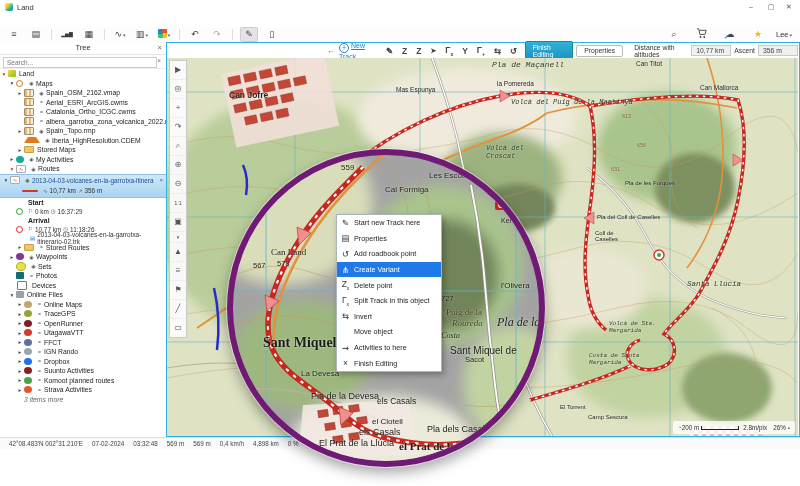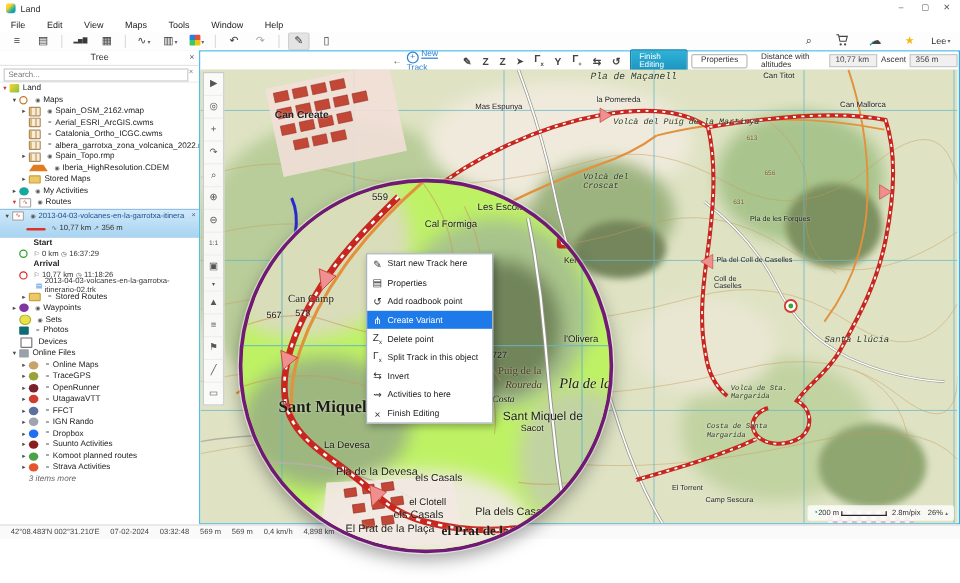--- a/index.html
+++ b/index.html
@@ -86,22 +86,22 @@
   .vtools{position:absolute;left:2px;top:2px;width:16px;background:rgba(251,251,251,.95);border:1px solid #c9c9c9;z-index:6;}
   .vbtn{height:18px;text-align:center;font-size:8px;color:#555;line-height:18px;border-bottom:1px solid #eee;}
   .scaleov{position:absolute;right:3px;bottom:2px;height:13px;background:rgba(255,255,255,.78);border-radius:2px;display:flex;align-items:center;font-size:6.3px;color:#333;padding:0 5px;z-index:6;}
   .scalebar{width:36px;border-bottom:1.5px solid #222;border-left:1.5px solid #222;border-right:1.5px solid #222;height:3px;margin:0 4px 0 2px;}
   .checker{position:absolute;right:36px;bottom:0px;width:72px;height:10px;opacity:.6;
     background:repeating-conic-gradient(#e8a0b4 0 25%,#fff 0 50%) 0 0/8px 8px;z-index:5;}
   
   .statusbar{position:absolute;left:0;top:437px;width:800px;height:11px;background:#fafafa;border-top:1px solid #ddd;display:flex;align-items:center;font-size:6.3px;color:#444;z-index:5;}
   .statusbar span{margin-left:9px;white-space:nowrap;}
   
-  .mag{position:absolute;left:199px;top:149px;width:306px;height:306px;border:3px solid #701a75;border-radius:50%;
-    box-shadow:0 0 0 1px rgba(255,255,255,.5),0 6px 14px rgba(0,0,0,.35);z-index:40;overflow:hidden;background:#bef264;}
+  .mag{position:absolute;left:227px;top:149px;width:306px;height:306px;border:6px solid #701a75;border-radius:50%;
+    box-shadow:0 0 0 1px rgba(255,255,255,.5),0 6px 14px rgba(0,0,0,.35);z-index:40;overflow:hidden;background:#a3a3a3;}
   .maglbl{position:absolute;white-space:nowrap;color:#1c1c14;text-shadow:0 0 2px rgba(255,255,255,.7);}
   .magser{font-family:"Liberation Serif",serif;}
   .townsign{position:absolute;background:#c0281e;color:#fff;border-radius:2px;font-size:7px;font-weight:bold;padding:1px 3px;}
   
   .ctx{position:absolute;left:103px;top:59px;width:104px;background:#fff;border:1px solid #a9b4bc;box-shadow:2px 3px 6px rgba(0,0,0,.3);z-index:10;}
   .ctxrow{display:flex;align-items:center;height:15.6px;font-size:7.2px;color:#1c1c1c;}
   .ctxico{width:17px;flex:0 0 17px;text-align:center;font-size:8.5px;color:#333;}
   .ctxico sub{font-size:5px;}
   .ctxrow.hl{background:#1e7ae8;color:#fff;}
   .ctxrow.hl .ctxico{color:#fff;}
@@ -112,29 +112,20 @@
 <div class="screen">
 
   <div class="titlebar">
     <div class="titleicon"></div>
     <span class="titletext">Land</span>
     <span class="winbtn" style="right:40px">–</span>
     <span class="winbtn" style="right:20px">▢</span>
     <span class="winbtn" style="right:2px">✕</span>
   </div>
 
-  <div class="menubar">
-    <span class="menuitem">File</span>
-    <span class="menuitem">Edit</span>
-    <span class="menuitem">View</span>
-    <span class="menuitem">Maps</span>
-    <span class="menuitem">Tools</span>
-    <span class="menuitem">Window</span>
-    <span class="menuitem">Help</span>
-  </div>
 
   <div class="toolbar">
     <span class="tbtn" style="margin-left:6px">≡</span>
     <span class="tbtn">▤</span>
     <span class="tsep"></span>
     <span class="tbtn" style="font-size:5px">▂▅▇</span>
     <span class="tbtn">▦</span>
     <span class="tsep"></span>
     <span class="tbtn"><span>∿</span><span class="drop">▾</span></span>
     <span class="tbtn"><span>▥</span><span class="drop">▾</span></span>
@@ -506,21 +497,21 @@
       <span class="mlbl mser" style="left:344px;top:40px;font-size:7px">Volcà del Puig de la Martinyà</span>
       <span class="mlbl mser" style="left:319px;top:86px;font-size:7px;white-space:normal;width:44px">Volcà del Croscat</span>
       <span class="mlbl" style="left:458px;top:122px;font-size:6px">Pla de les Forques</span>
       <span class="mlbl" style="left:430px;top:156px;font-size:6px">Pla del Coll de Caselles</span>
       <span class="mlbl" style="left:428px;top:172px;font-size:6px;white-space:normal;width:30px">Coll de Caselles</span>
       <span class="mlbl mser" style="left:520px;top:222px;font-size:7.5px">Santa Llúcia</span>
       <span class="mlbl mser" style="left:442px;top:262px;font-size:6px;white-space:normal;width:52px">Volcà de Sta. Margarida</span>
       <span class="mlbl mser" style="left:422px;top:294px;font-size:6px;white-space:normal;width:58px">Costa de Santa Margarida</span>
       <span class="mlbl" style="left:393px;top:346px;font-size:6px">El Torrent</span>
       <span class="mlbl" style="left:421px;top:356px;font-size:6px">Camp Sescura</span>
-      <span class="mlbl" style="left:62px;top:32px;font-size:8.5px;font-weight:bold">Can Create</span>
+      <span class="mlbl" style="left:62px;top:32px;font-size:8.5px;font-weight:bold">Can Jofre</span>
       <span class="mlbl mbrown" style="left:455px;top:55px;font-size:5.5px">613</span>
       <span class="mlbl mbrown" style="left:470px;top:84px;font-size:5.5px">656</span>
       <span class="mlbl mbrown" style="left:444px;top:108px;font-size:5.5px">631</span>
 
       
       <div class="vtools">
         <div class="vbtn">▶</div>
         <div class="vbtn">◎</div>
         <div class="vbtn">+</div>
         <div class="vbtn">↷</div>
@@ -630,29 +621,29 @@
     <span class="maglbl" style="left:268px;top:62px;font-size:7px">Ker</span>
     <span class="maglbl" style="left:268px;top:126px;font-size:8px">l'Olivera</span>
     <span class="maglbl mbrown" style="left:208px;top:139px;font-size:7.5px">727</span>
     <span class="maglbl magser" style="left:213px;top:152px;font-size:9px;color:#4a3a1c">Puig de la</span>
     <span class="maglbl magser" style="left:219px;top:163px;font-size:9px;font-style:italic;color:#4a3a1c">Roureda</span>
     <span class="maglbl magser" style="left:200px;top:176px;font-size:8px;font-style:italic">la Costa</span>
     <span class="maglbl magser" style="left:264px;top:160px;font-size:12px;font-style:italic">Pla de la Cos</span>
     <span class="maglbl" style="left:217px;top:190px;font-size:10px">Sant Miquel de</span>
     <span class="maglbl" style="left:232px;top:200px;font-size:7.5px">Sacot</span>
     <span class="maglbl magser" style="left:30px;top:180px;font-size:14px;font-weight:bold">Sant Miquel</span>
-    <span class="maglbl magser" style="left:38px;top:92px;font-size:9px">Can Camp</span>
+    <span class="maglbl magser" style="left:38px;top:92px;font-size:9px">Can Land</span>
     <span class="maglbl mbrown" style="left:20px;top:106px;font-size:7.5px">567</span>
     <span class="maglbl mbrown" style="left:44px;top:104px;font-size:7.5px">578</span>
     <span class="maglbl" style="left:68px;top:214px;font-size:8px">La Devesa</span>
     <span class="maglbl" style="left:78px;top:236px;font-size:9px">Pla de la Devesa</span>
     <span class="maglbl" style="left:144px;top:241px;font-size:8.5px">els Casals</span>
     <span class="maglbl" style="left:139px;top:262px;font-size:8px">el Clotell</span>
     <span class="maglbl" style="left:126px;top:272px;font-size:9px">els Casals</span>
-    <span class="maglbl" style="left:86px;top:283px;font-size:9px">El Prat de la Plaça</span>
+    <span class="maglbl" style="left:86px;top:283px;font-size:9px">El Prat de la Llúcia</span>
     <span class="maglbl magser" style="left:166px;top:285px;font-size:11px;font-weight:bold">el Prat de la Pla</span>
     <span class="maglbl" style="left:194px;top:269px;font-size:9px">Pla dels Casals</span>
 
     
     <div class="ctx">
       <div class="ctxrow">
           <span class="ctxico">✎</span>
           <span>Start new Track here</span>
         </div>
       <div class="ctxrow">
@@ -673,20 +664,24 @@
         </div>
       <div class="ctxrow">
           <span class="ctxico"><span>Γ</span><sub>x</sub></span>
           <span>Split Track in this object</span>
         </div>
       <div class="ctxrow">
           <span class="ctxico">⇆</span>
           <span>Invert</span>
         </div>
       <div class="ctxrow">
+          <span class="ctxico"></span>
+          <span>Move object</span>
+        </div>
+      <div class="ctxrow">
           <span class="ctxico">⇝</span>
           <span>Activities to here</span>
         </div>
       <div class="ctxrow">
           <span class="ctxico">×</span>
           <span>Finish Editing</span>
         </div>
     </div>
   </div>
 

